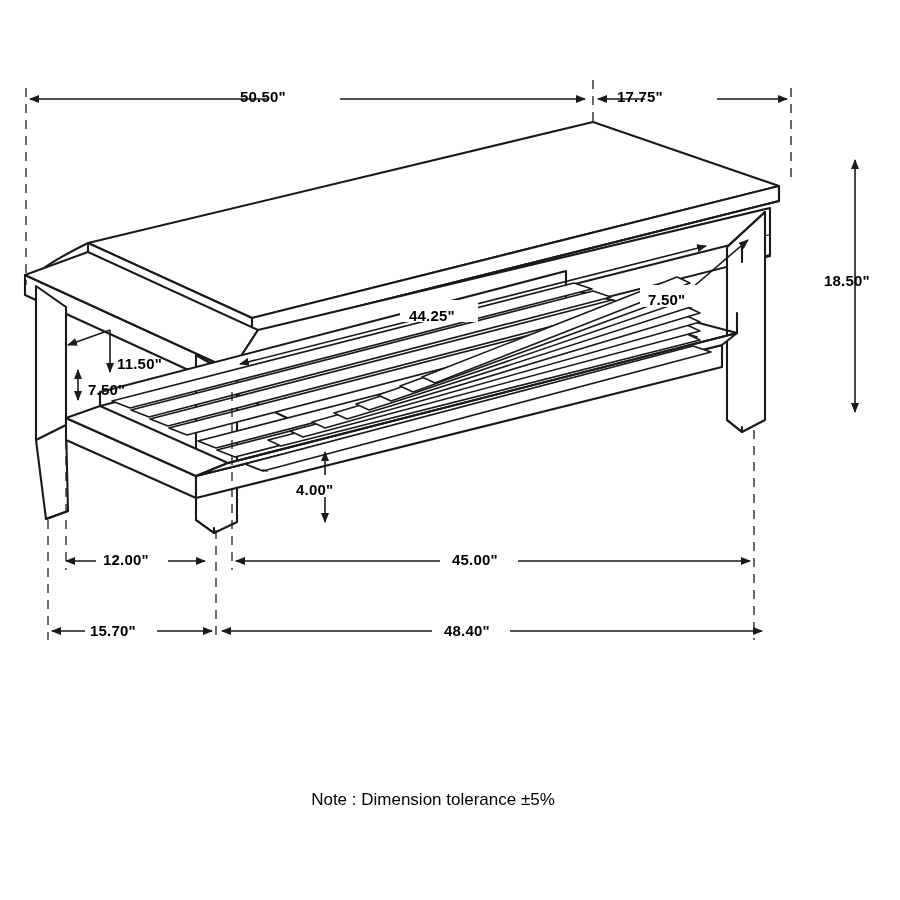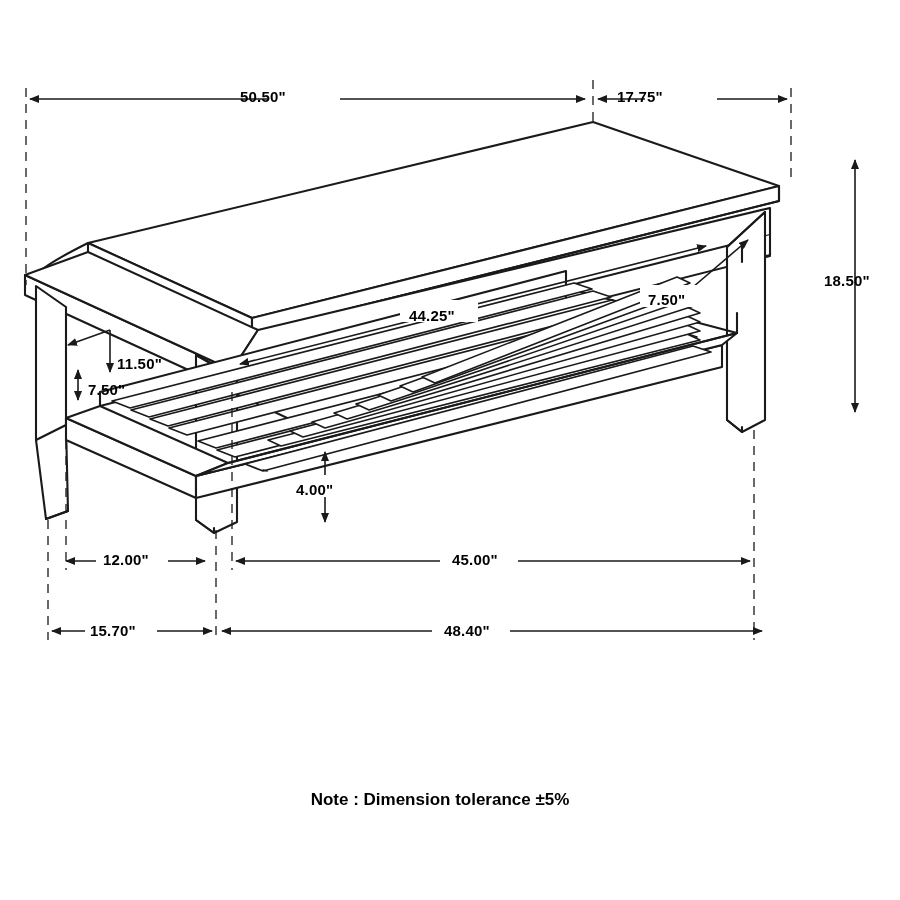--- a/index.html
+++ b/index.html
@@ -33,26 +33,26 @@
     position: absolute;
     font-family: "Liberation Sans", sans-serif;
     font-weight: bold;
     font-size: 15px;
     color: #000000;
     white-space: nowrap;
     letter-spacing: 0.2px;
   }
   .note {
     position: absolute;
-    left: 16px;
+    left: 9px;
     top: 790px;
     width: 848px;
     text-align: center;
     font-family: "Liberation Sans", sans-serif;
-    font-weight: bold;
+    font-weight: normal;
     font-size: 17px;
     color: #000000;
   }
 </style>
 </head>
 <body>
 
 <div id="stage">
 
   <svg id="drawing" viewBox="0 0 900 900">

